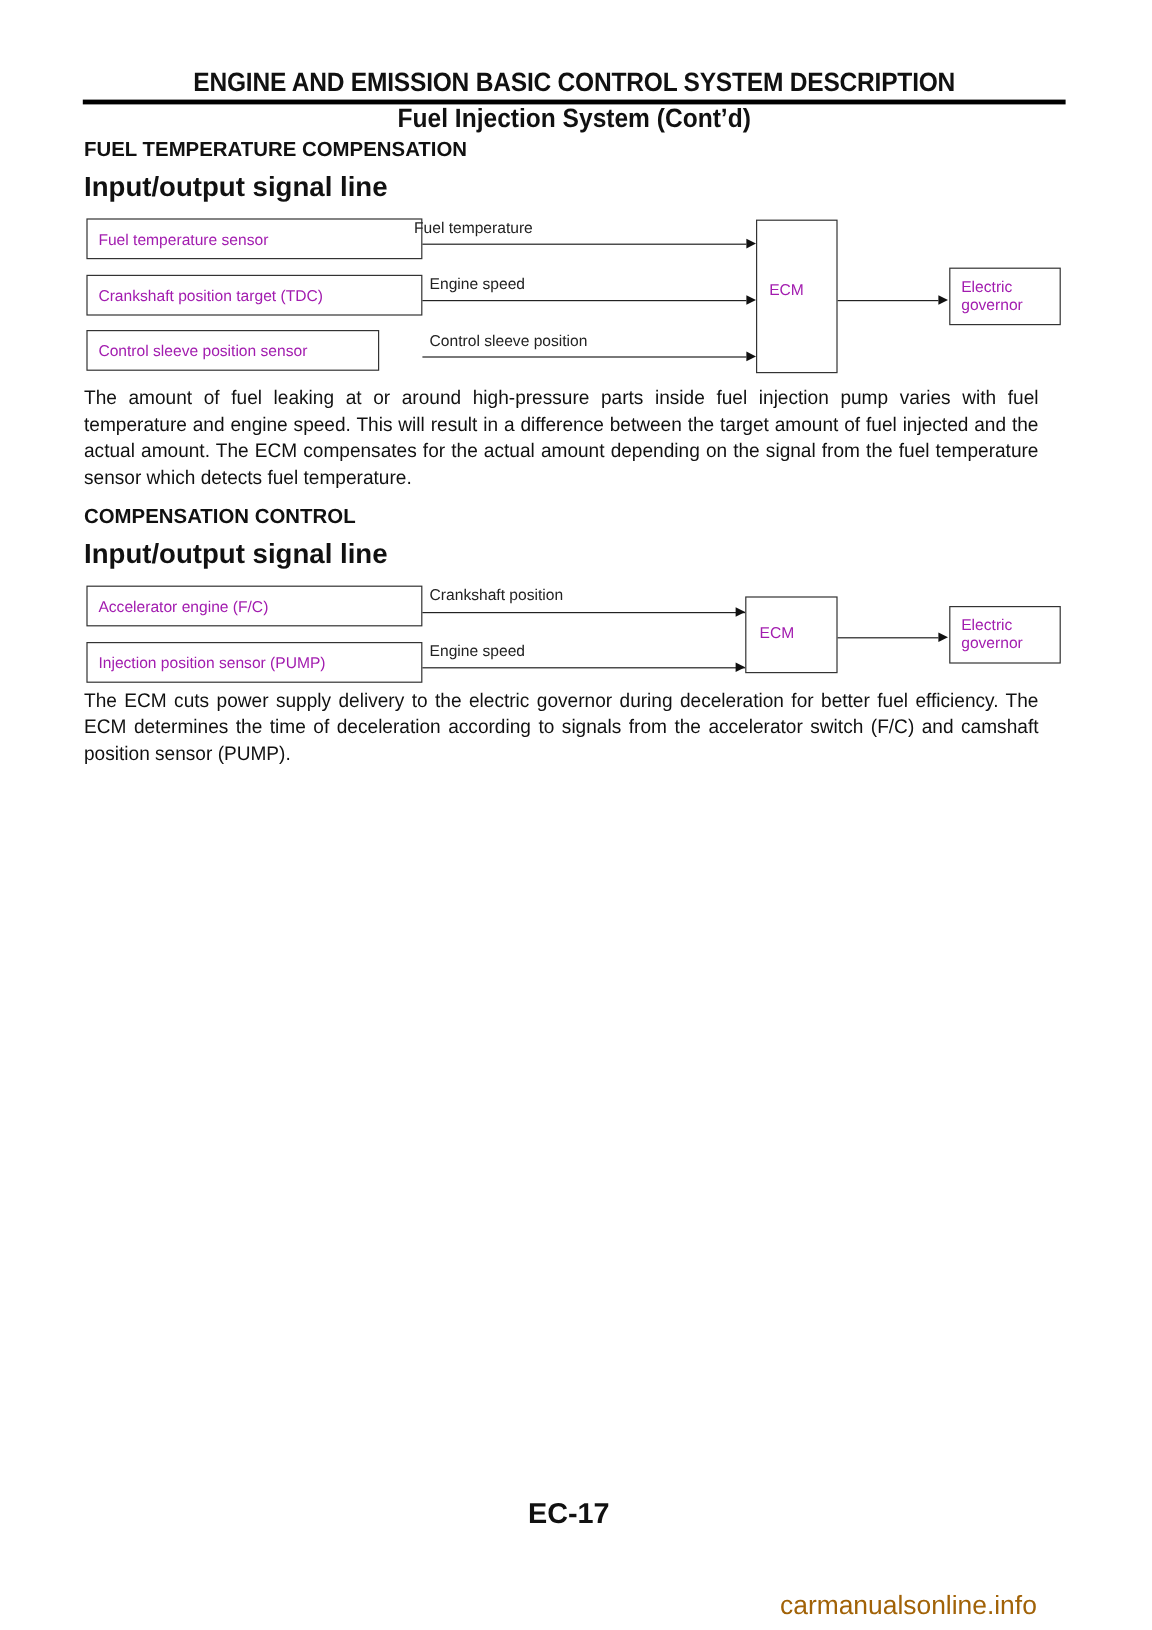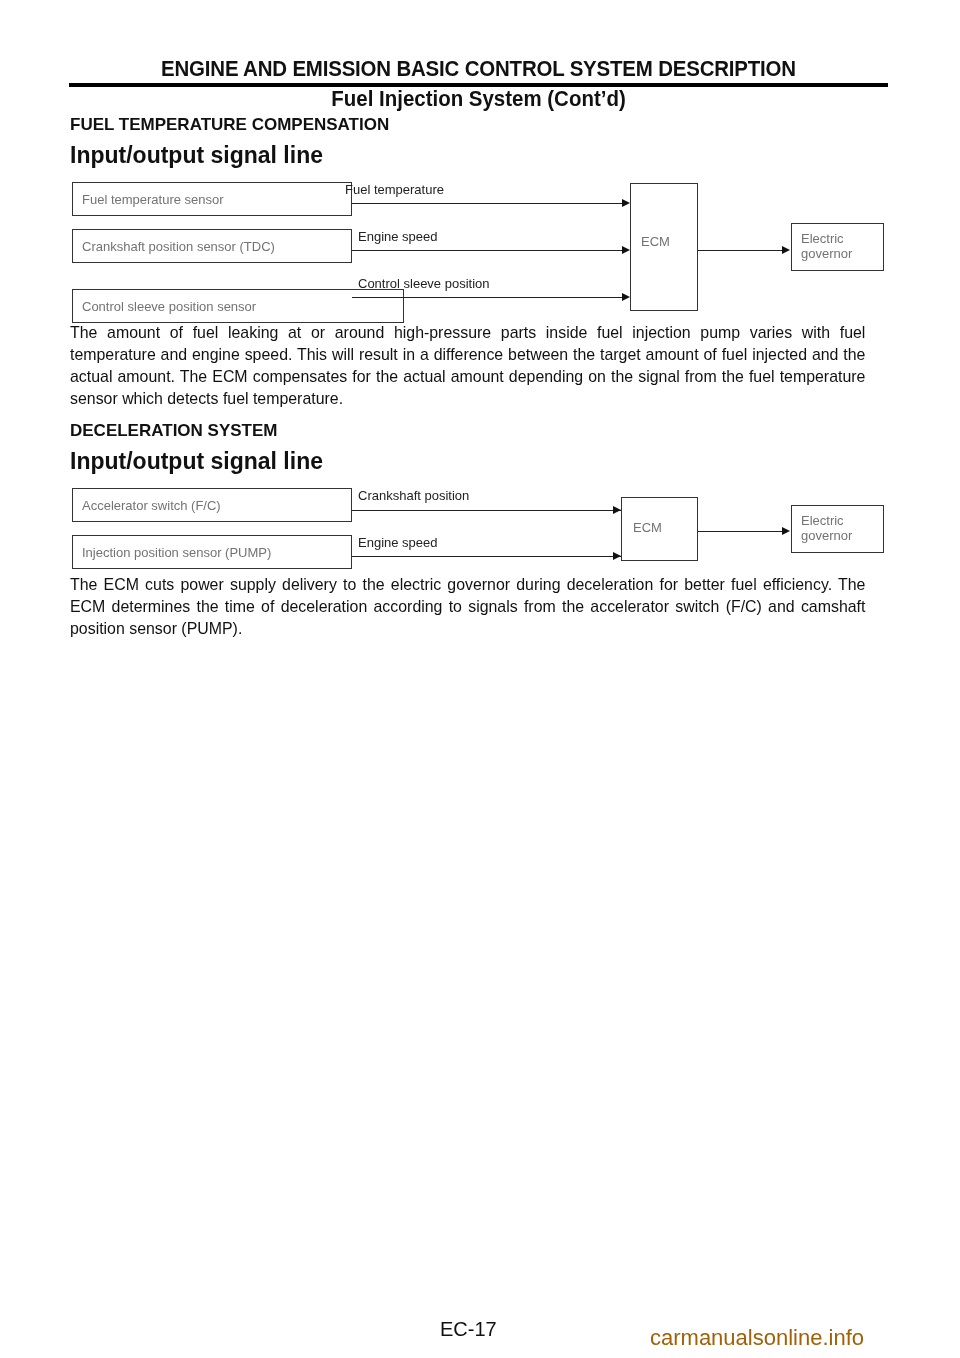--- a/index.html
+++ b/index.html
@@ -17,51 +17,51 @@
     .hdr-sub {
       left: 69px; width: 819px; top: 86px; text-align: center;
       font-weight: bold; font-size: 22px; transform: scaleX(0.93); transform-origin: center;
     }
     .sec-h { font-weight: bold; font-size: 17px; }
     .sub-h { font-weight: bold; font-size: 23px; }
     .para {
       left: 70px; width: 820px; font-size: 16.4px; line-height: 22px;
       text-align: justify; transform: scaleX(0.97); transform-origin: left top;
     }
-    .box { border: 1.2px solid #333; background: #fff; box-sizing: border-box; font-size: 13px; color: #737373; }
+    .box { border: 1.2px solid #333; background: #fff; box-sizing: border-box; font-size: 13px; color: #a21caf; }
     .box span { position: absolute; left: 9px; }
     .line { height: 1.2px; background: #222; }
     .sig { font-size: 13px; color: #222; }
     .arrow {
       width: 0; height: 0;
       border-top: 4px solid transparent; border-bottom: 4px solid transparent;
       border-left: 8px solid #111;
     }
-    .footer-page { font-weight: normal; font-size: 20px; left: 440px; top: 1318px; }
+    .footer-page { font-weight: bold; font-size: 24px; left: 440px; top: 1248px; }
     .watermark { font-size: 22px; color: #a16207; left: 650px; top: 1325px; }
   </style>
 </head>
 <body>
 
 <div class="abs hdr-title">ENGINE AND EMISSION BASIC CONTROL SYSTEM DESCRIPTION</div>
 <div class="abs hdr-rule"></div>
 <div class="abs hdr-sub">Fuel Injection System (Cont’d)</div>
 
 <div class="abs sec-h" style="left:70px; top:115px;">FUEL TEMPERATURE COMPENSATION</div>
 <div class="abs sub-h" style="left:70px; top:142px;">Input/output signal line</div>
 
 <div>
 
   <div class="abs box" style="left:72px; top:182px; width:280px; height:34px;">
     <span style="top:9px;">Fuel temperature sensor</span>
   </div>
   <div class="abs box" style="left:72px; top:229px; width:280px; height:34px;">
-    <span style="top:9px;">Crankshaft position sensor (TDC)</span>
+    <span style="top:9px;">Crankshaft position target (TDC)</span>
   </div>
-  <div class="abs box" style="left:72px; top:289px; width:332px; height:34px;">
+  <div class="abs box" style="left:72px; top:275px; width:244px; height:34px;">
     <span style="top:9px;">Control sleeve position sensor</span>
   </div>
 
   <div class="abs sig" style="left:345px; top:182px;">Fuel temperature</div>
   <div class="abs sig" style="left:358px; top:229px;">Engine speed</div>
   <div class="abs sig" style="left:358px; top:276px;">Control sleeve position</div>
 
   <div class="abs line" style="left:352px; top:203px; width:270px;"></div>
   <div class="abs arrow" style="left:622px; top:199px;"></div>
   <div class="abs line" style="left:352px; top:250px; width:270px;"></div>
@@ -77,26 +77,26 @@
   <div class="abs arrow" style="left:782px; top:246px;"></div>
 
   <div class="abs box" style="left:791px; top:223px; width:93px; height:48px;">
     <span style="top:7px; line-height:15px;">Electric</span>
     <span style="top:22px; line-height:15px;">governor</span>
   </div>
 </div>
 
 <div class="abs para" style="top:321px;">The amount of fuel leaking at or around high-pressure parts inside fuel injection pump varies with fuel temperature and engine speed. This will result in a difference between the target amount of fuel injected and the actual amount. The ECM compensates for the actual amount depending on the signal from the fuel temperature sensor which detects fuel temperature.</div>
 
-<div class="abs sec-h" style="left:70px; top:421px;">DECELERATION SYSTEM</div>
+<div class="abs sec-h" style="left:70px; top:421px;">COMPENSATION CONTROL</div>
 <div class="abs sub-h" style="left:70px; top:448px;">Input/output signal line</div>
 
 <div>
   <div class="abs box" style="left:72px; top:488px; width:280px; height:34px;">
-    <span style="top:9px;">Accelerator switch (F/C)</span>
+    <span style="top:9px;">Accelerator engine (F/C)</span>
   </div>
   <div class="abs box" style="left:72px; top:535px; width:280px; height:34px;">
     <span style="top:9px;">Injection position sensor (PUMP)</span>
   </div>
 
   <div class="abs sig" style="left:358px; top:488px;">Crankshaft position</div>
   <div class="abs sig" style="left:358px; top:535px;">Engine speed</div>
 
   <div class="abs line" style="left:352px; top:510px; width:270px;"></div>
   <div class="abs arrow" style="left:613px; top:506px;"></div>

